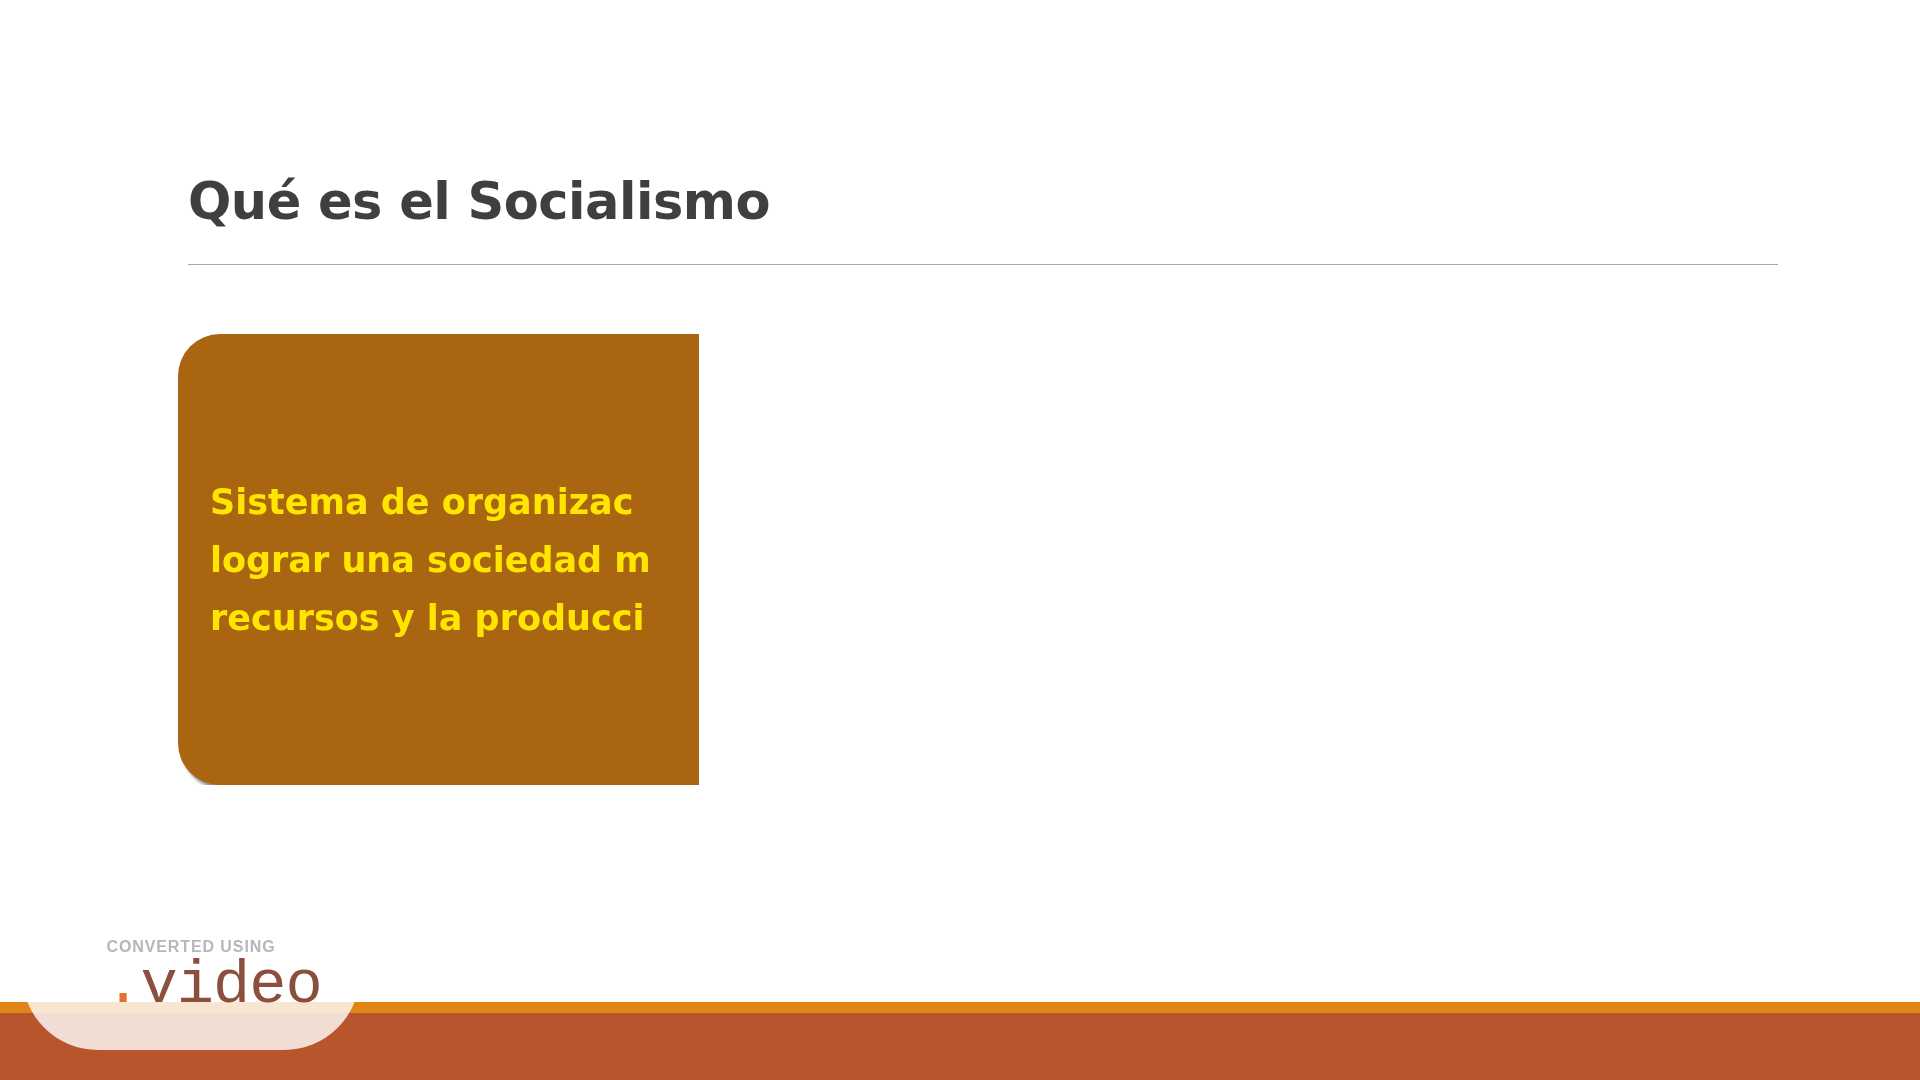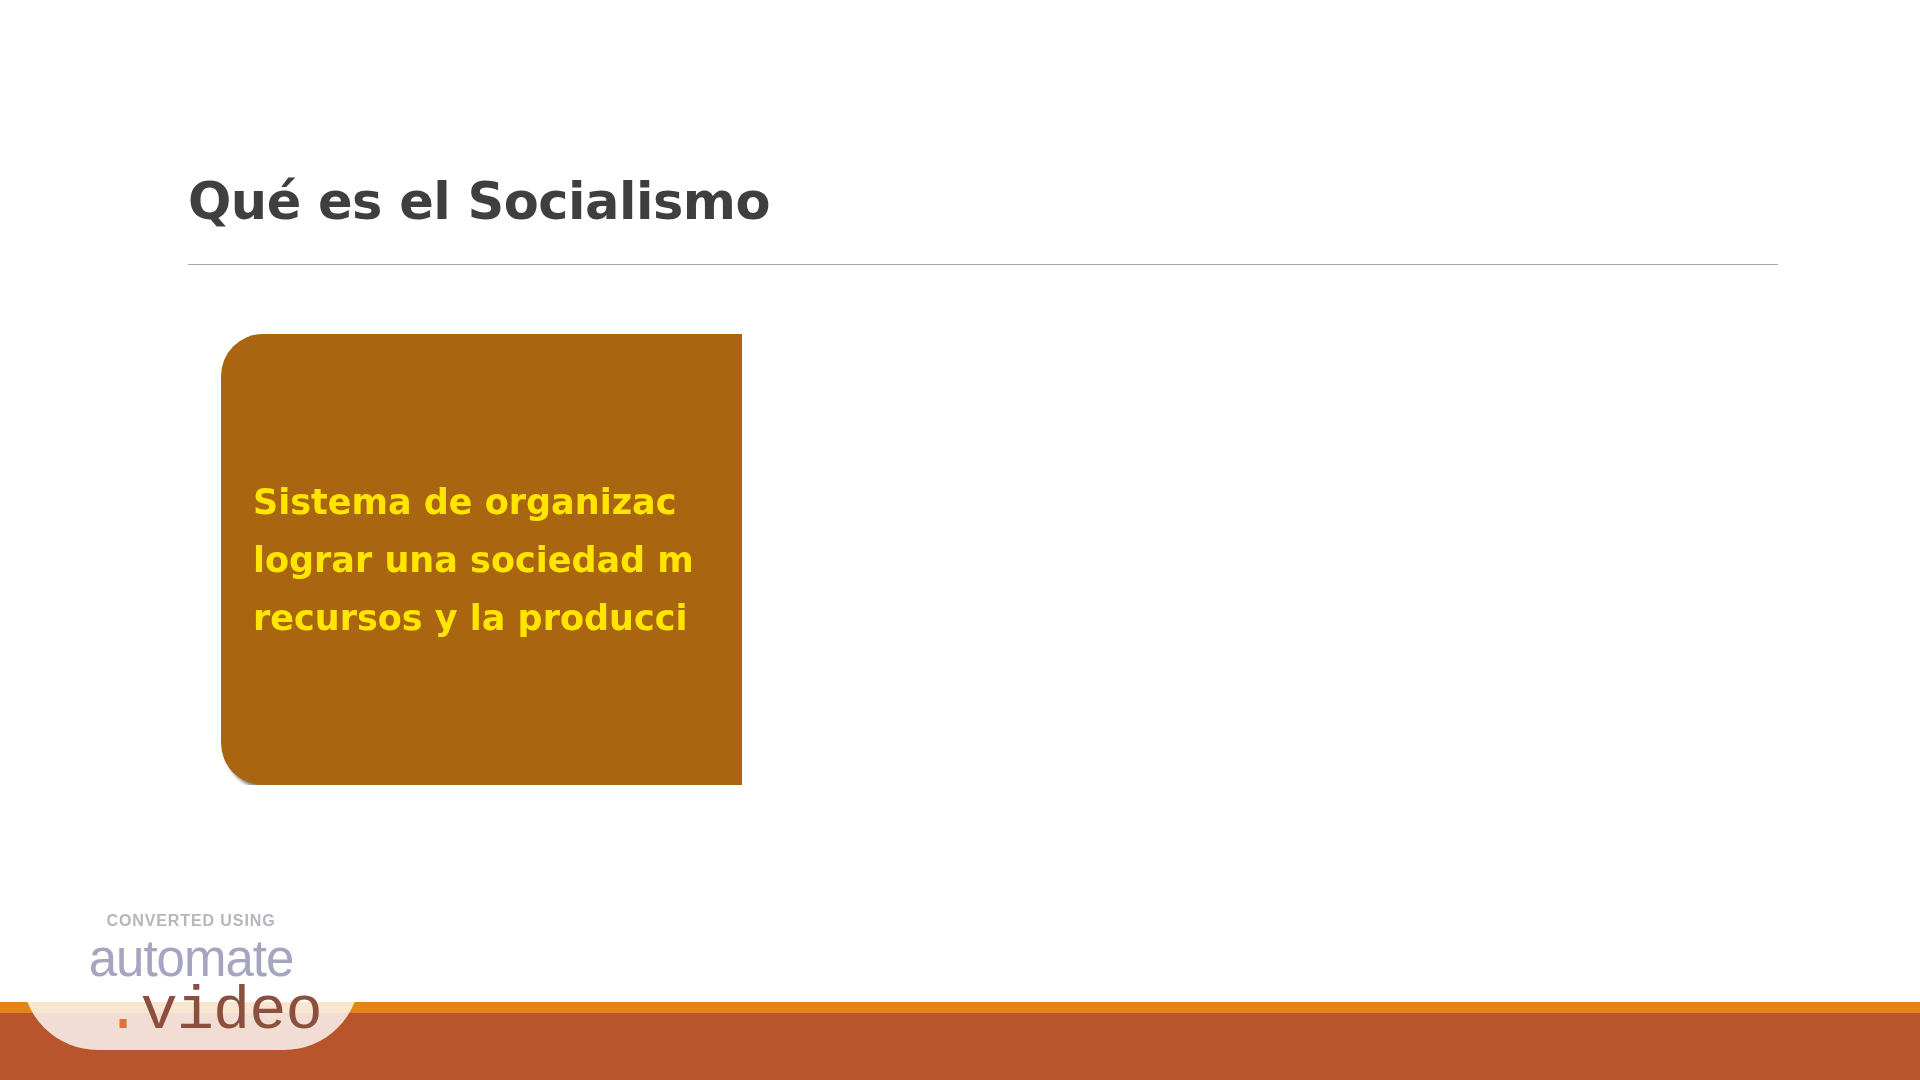--- a/index.html
+++ b/index.html
@@ -56,21 +56,20 @@
   }
 
   
   .card-clip {
     position: absolute;
     left: 178px;
     top: 334px;
     width: 521px;       
     height: 451px;
     overflow: hidden;
-    margin-left: 43px;
   }
   .card {
     position: absolute;
     left: 0;
     top: 0;
     width: 900px;
     height: 451px;
     background: #A96510;
     border-radius: 42px;
     box-shadow: 3px 4px 3px rgba(0,0,0,0.45);
@@ -167,17 +166,16 @@
 lograr una sociedad m
 recursos y la producci</p>
     </div>
   </div>
 
   <div class="bar-thin"></div>
   <div class="bar-thick"></div>
 
   <div class="watermark">
     <div class="wm-top">CONVERTED USING</div>
-    <div class="wm-mid">automate</div>
     <div class="wm-bot"><span class="wm-dot">.</span><span>video</span></div>
   </div>
 
 </div>
 
 </body></html>

